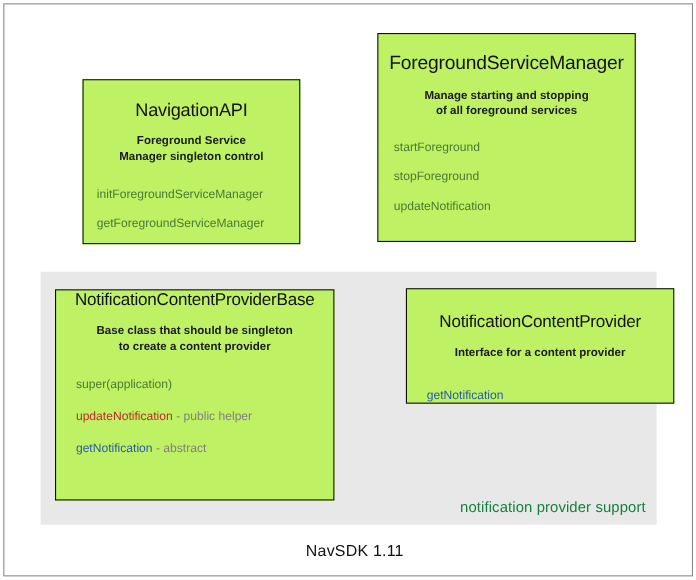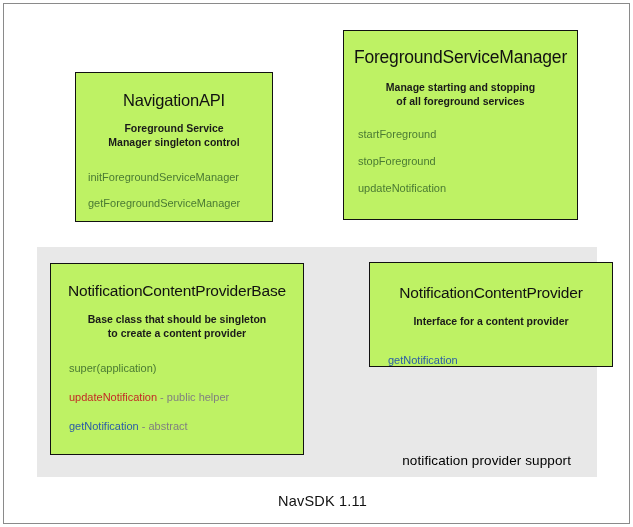--- a/index.html
+++ b/index.html
@@ -34,24 +34,24 @@
   .group-panel {
     position: absolute;
     left: 37px;
     top: 247px;
     width: 560px;
     height: 230px;
     background: #e8e8e8;
   }
   .group-panel-label {
     position: absolute;
-    right: 26px;
+    right: 10px;
     bottom: 9px;
     font-size: 13.5px;
-    color: #000000;
+    color: #15803d;
     white-space: nowrap;
     letter-spacing: 0.1px;
     margin-top: 32px;
   }
 
   
   .class-box {
     position: absolute;
     background: #bef264;
     border: 1.5px solid #111111;
@@ -98,21 +98,21 @@
     left: 343px; top: 30px; width: 235px; height: 190px;
   }
   #box-foregroundservicemanager .class-title { font-size: 17.5px; margin-top: 16px; }
   #box-foregroundservicemanager .class-desc  { margin-top: 13px; }
   #box-foregroundservicemanager .member-list { margin-top: 19px; padding-left: 14px; }
   #box-foregroundservicemanager .member { margin-bottom: 13px; }
 
   #box-notificationcontentproviderbase {
     left: 50px; top: 263px; width: 254px; height: 192px;
   }
-  #box-notificationcontentproviderbase .class-title { font-size: 15.5px; margin-top: 18px; }
+  #box-notificationcontentproviderbase .class-title { font-size: 15.5px; }
   #box-notificationcontentproviderbase .class-desc  { margin-top: 13px; }
   #box-notificationcontentproviderbase .member-list { margin-top: 21px; padding-left: 18px; }
   #box-notificationcontentproviderbase .member { margin-bottom: 15px; }
 
   #box-notificationcontentprovider {
     left: 337px; top: 262px; width: 244px; height: 105px; margin-left: 32px;
   }
   #box-notificationcontentprovider .class-title { font-size: 15.5px; margin-top: 21px; }
   #box-notificationcontentprovider .class-desc  { margin-top: 13px; }
   #box-notificationcontentprovider .member-list { margin-top: 24px; padding-left: 18px; }

